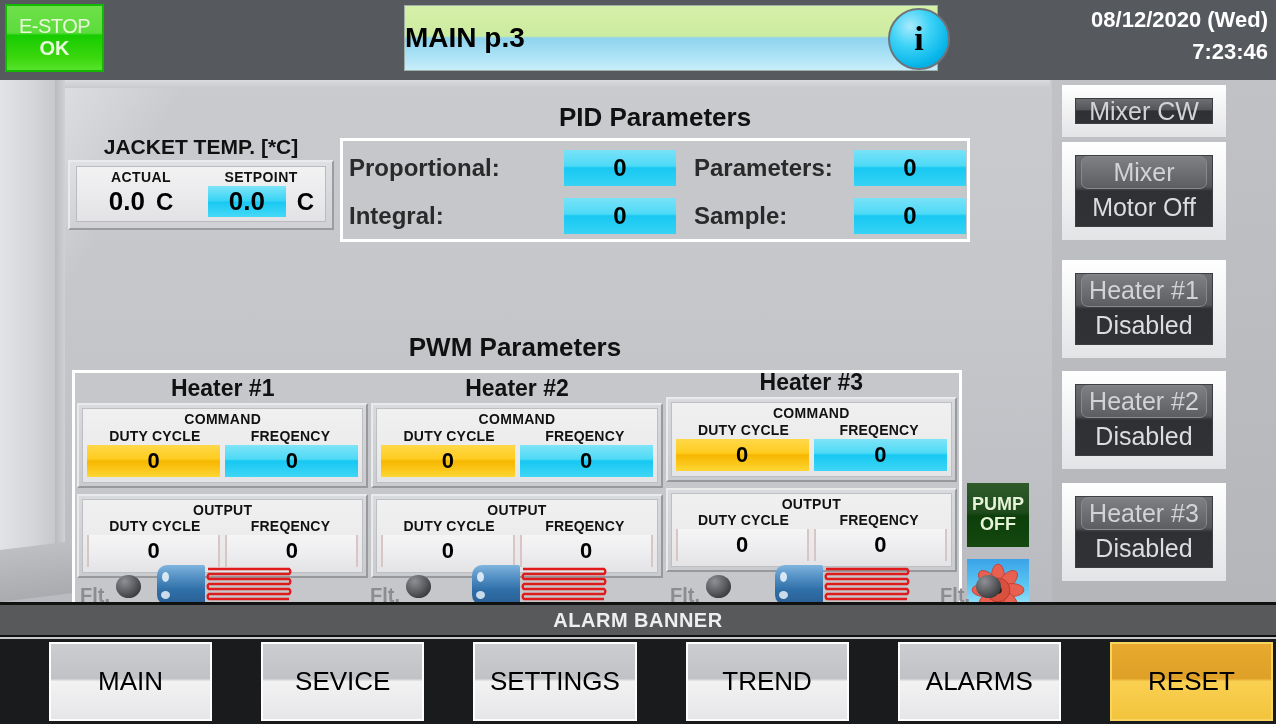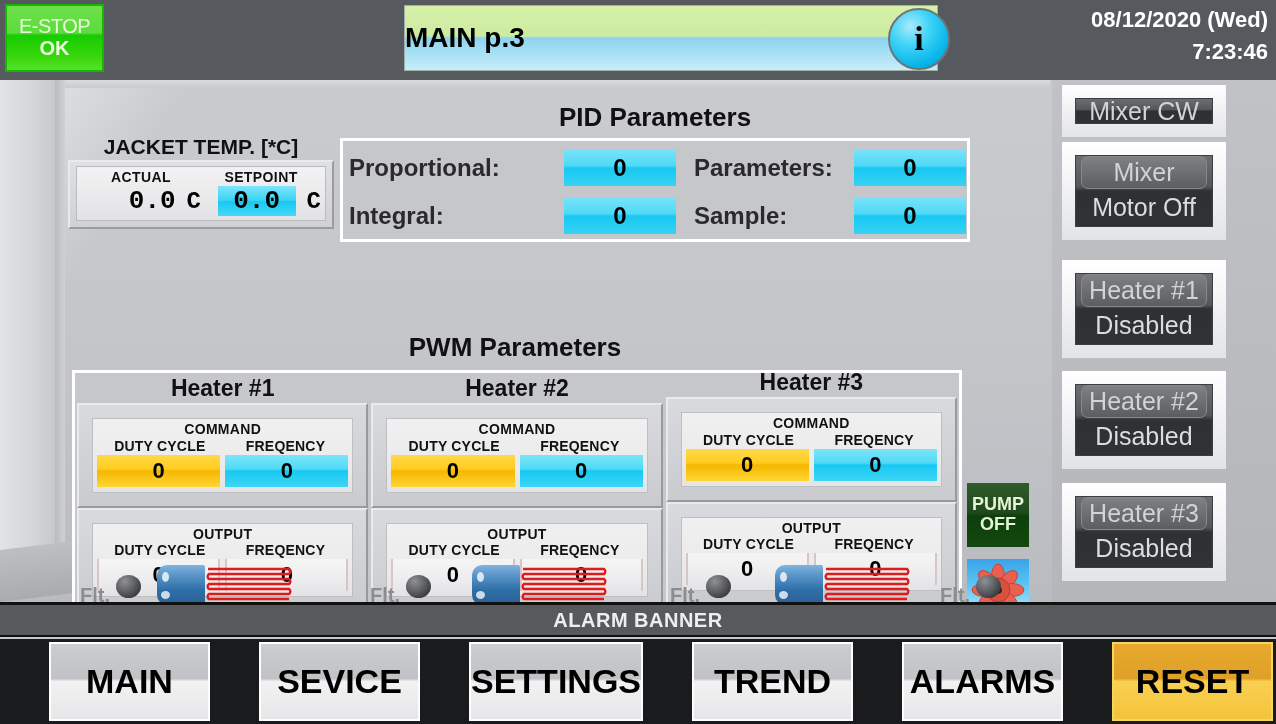--- a/index.html
+++ b/index.html
@@ -84,21 +84,21 @@
     padding:4px 6px 6px;
   }
   .jacket-inner {
     background:linear-gradient(180deg,#f2f2f3 0%,#eaeaec 55%,#e2e2e4 100%);
     border:1px solid #b9bbbe;
     padding:2px 4px 4px;
   }
   .jt-labels { display:flex; }
   .jt-labels > div { flex:1; text-align:center; font-size:14px; font-weight:bold; color:#111; letter-spacing:.4px;}
   .jt-vals { display:flex; align-items:center; margin-top:1px;}
-  .jt-cell { flex:1; display:flex; align-items:center; justify-content:flex-end; gap:11px;font-family:Liberation Mono, monospace; }
+  .jt-cell { flex:1; display:flex; align-items:center; justify-content:center; gap:11px; }
   .jt-num { font-size:26px; font-weight:bold; color:#000; }
   .jt-num.sp {
     background:linear-gradient(180deg,#7fe4f8 0%,#37d4f5 48%,#19c8f2 52%,#45d9f7 100%);
     padding:0 14px; min-width:78px; text-align:center;
   }
   .jt-unit { font-size:24px; font-weight:bold; color:#000; }
 
   
   .pid-title {
     position:absolute; left:340px; top:22px; width:630px; text-align:center;
@@ -135,21 +135,21 @@
   .heaters { display:flex; height:100%; padding:2px; gap:3px; }
   .heater { flex:1; display:flex; flex-direction:column; }
   .heater.h3 { margin-top:-6px; }
   .heater-title {
     text-align:center; font-size:23px; font-weight:bold; color:#111; line-height:1.15;
     padding-bottom:2px;
   }
   .hgroup {
     border:2px solid #e9eaec; border-right-color:#98999d; border-bottom-color:#98999d;
     background:linear-gradient(180deg,#d9dade,#c9cbcf);
-    padding:13px; 
+    padding:3px; margin-bottom:6px;
   }
   .hgroup-inner {
     background:linear-gradient(180deg,#f0f0f1 0%,#ebebec 60%,#e4e4e6 100%);
     border:1px solid #bdbfc2;
     padding:2px 4px 5px;
   }
   .hg-cap { text-align:center; font-size:14px; font-weight:bold; color:#111; letter-spacing:.3px; line-height:1.15; }
   .hg-sub { display:flex; font-size:14px; font-weight:bold; color:#111; letter-spacing:.2px; }
   .hg-sub > span { flex:1; text-align:center; }
   .hg-vals { display:flex; gap:5px; margin-top:1px; }
@@ -233,21 +233,21 @@
   }
   .alarm-banner span { font-size:20px; font-weight:bold; color:#eceef0; letter-spacing:.5px; }
 
   
   .nav { position:absolute; left:0; top:639px; width:1276px; height:85px; background:#1a1b1d;
          display:flex; gap:3px; padding:3px; }
   .nav-btn {
     flex:1; display:flex; align-items:center; justify-content:center;
     background:linear-gradient(180deg,#cbcdd0 0%,#c0c2c5 46%,#f2f2f3 50%,#e6e6e8 100%);
     border:2px solid #fdfdfd; border-top-color:#ffffff;
-    font-size:34px; font-weight:bold; color:#000;margin-left:46px;
+    font-size:26px; font-weight:normal; color:#000;margin-left:46px;
   }
   .nav-btn.reset {
     background:linear-gradient(180deg,#e8a92e 0%,#dfa028 46%,#fad052 50%,#f3c43c 100%);
     border-color:#f7d35f;
   }
 </style>
 </head>
 <body>
 
 <div id="screen">

